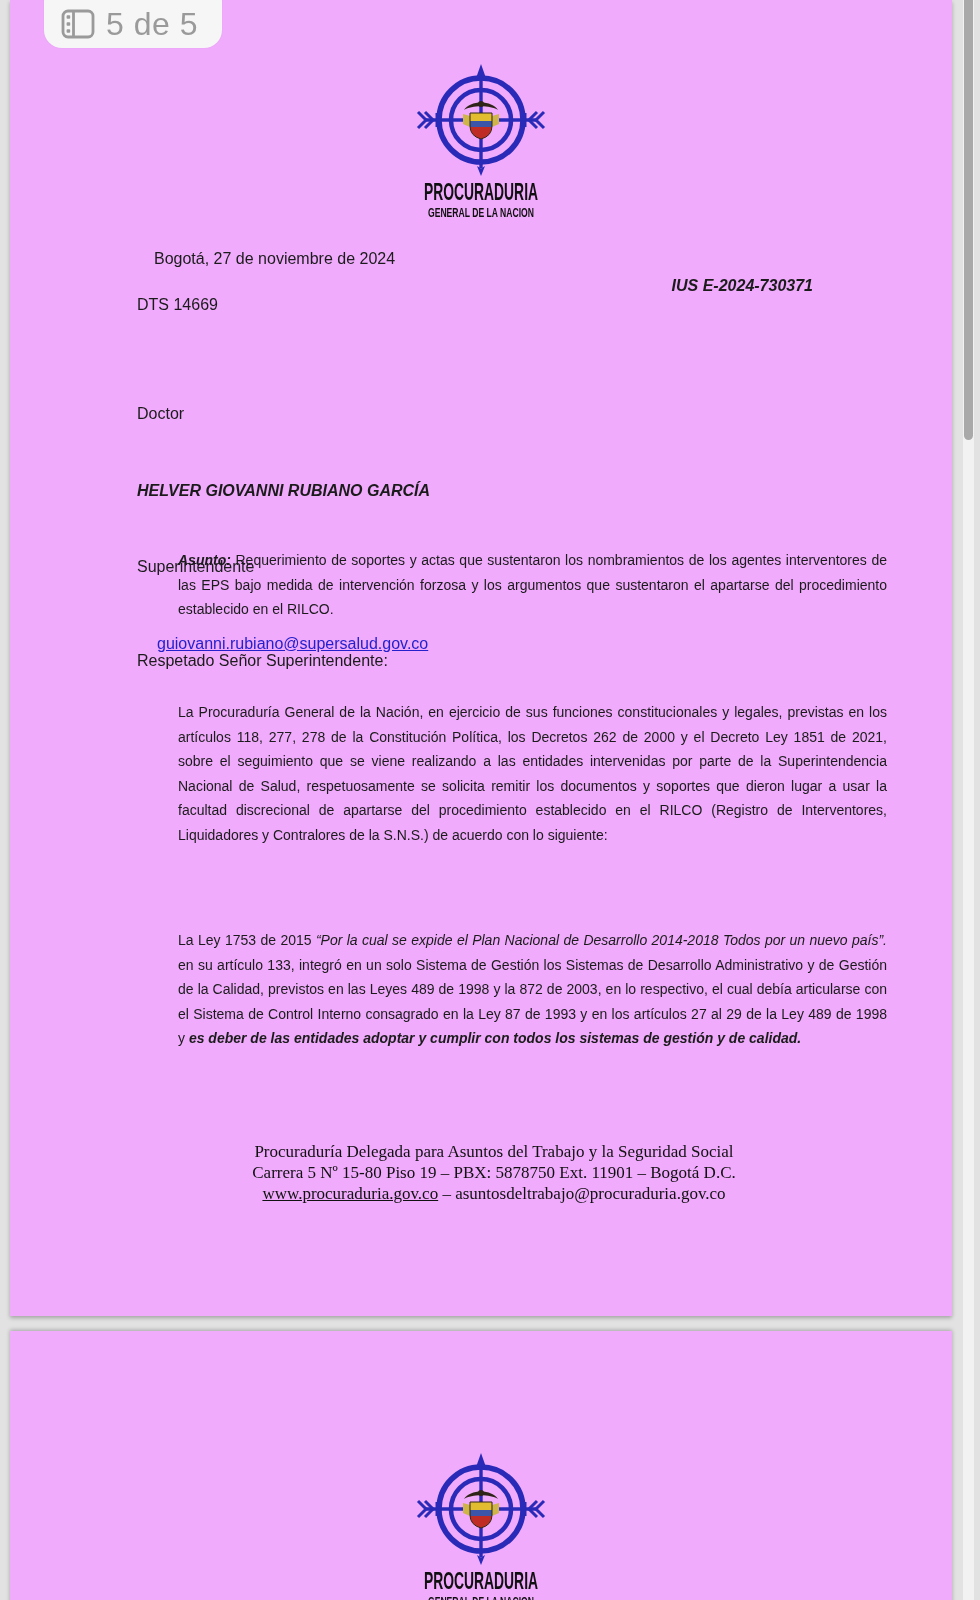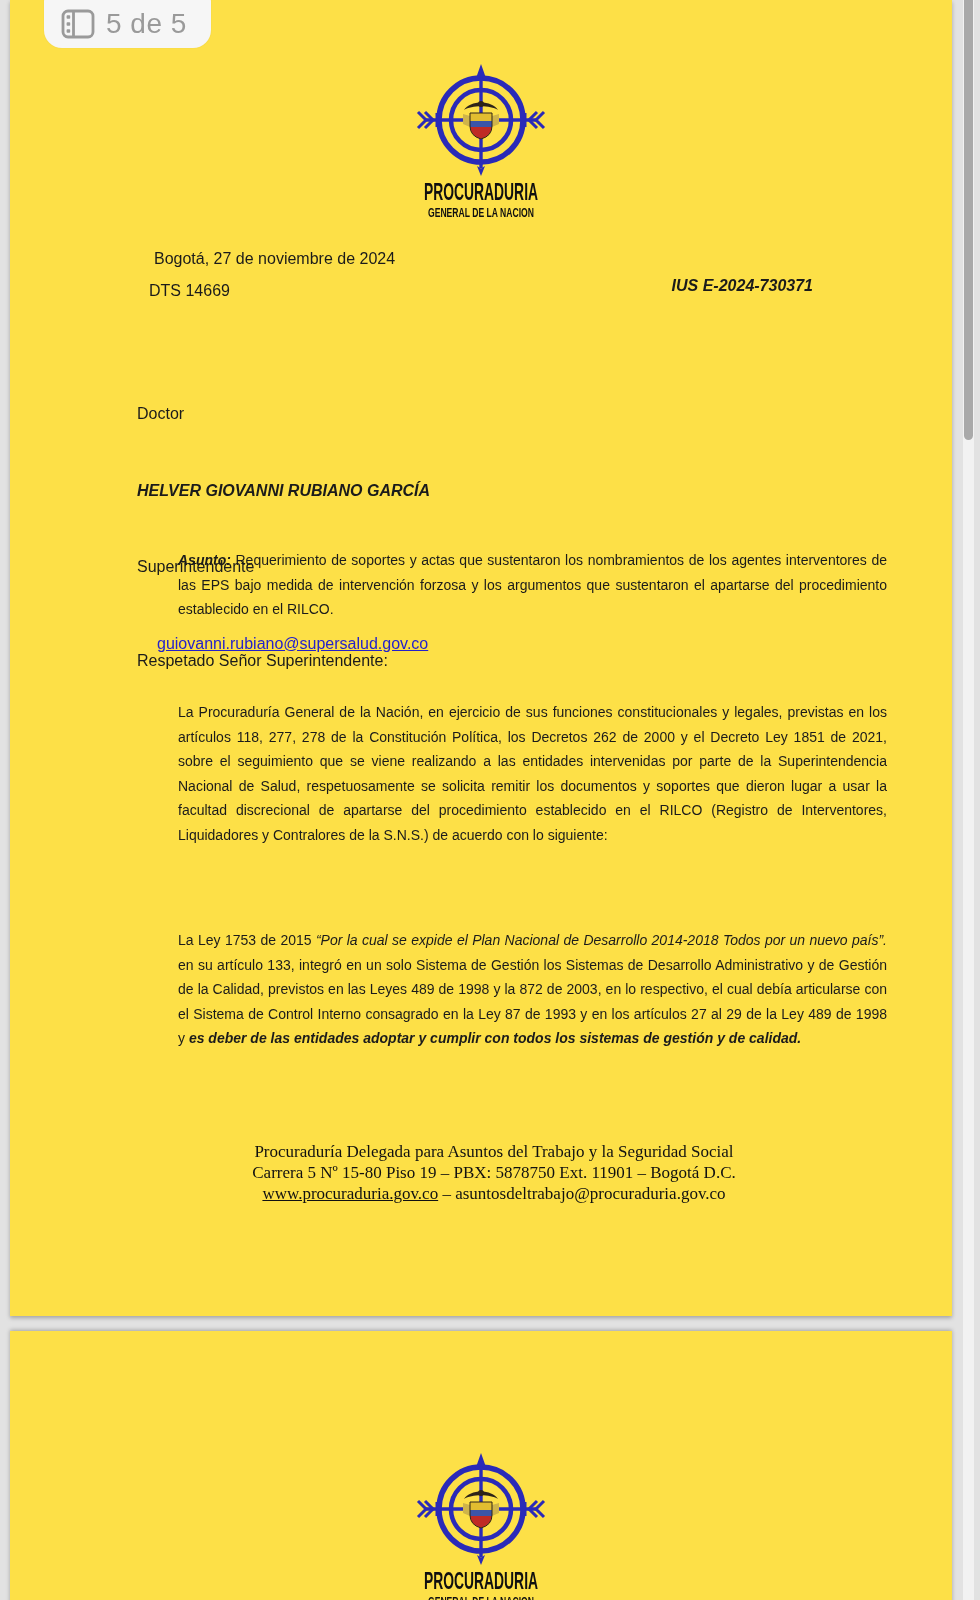--- a/index.html
+++ b/index.html
@@ -3,21 +3,21 @@
 <meta charset="utf-8">
 <style>
   * { margin:0; padding:0; box-sizing:border-box; }
   html,body { width:980px; height:1600px; }
   body { font-family:"Liberation Sans", sans-serif; }
   #stage {
     position:relative; width:980px; height:1600px;
     background:#e2e2e2; overflow:hidden;
   }
   .page {
-    position:absolute; left:10px; width:942px; background:#fde047;
+    position:absolute; left:10px; width:942px; background:#f0abfc;
   }
   #page1 { top:0; height:1316px; box-shadow:0 2px 4px rgba(0,0,0,.28); }
   #page2 { top:1331px; height:380px; box-shadow:0 -1px 4px rgba(0,0,0,.28); }
 
   .logo-block { position:absolute; left:0; width:100%; text-align:center; }
   #page1 .logo-block { top:64px; }
   #page2 .logo-block { top:122px; }
   .logo-svg { display:inline-block; }
 
   .abs { position:absolute; font-size:16px; color:#1b1b1b; white-space:pre; }
@@ -41,21 +41,21 @@
   .footer .u { text-decoration:underline; color:#111; }
 
   .page-badge {
     position:absolute; left:44px; top:-16px; height:64px;
     background:#f6f6f6; border-radius:18px;
     padding:16px 24px 0 17px;
     display:flex; align-items:center; gap:11px;
     z-index:6; box-shadow:0 0 2px rgba(0,0,0,.06);
   }
   .page-badge .count {
-    font-size:28px; color:#9a9a9a; letter-spacing:.5px;
+    font-size:32px; color:#9a9a9a; letter-spacing:.5px;
   }
 
   .scroll-track {
     position:absolute; right:6px; top:0; width:11px; height:1600px;
     background:#f2f2f2; z-index:4;
   }
   .scroll-thumb {
     position:absolute; right:7px; top:-14px; width:9px; height:454px;
     background:#a9a9a9; border-radius:5px; z-index:5;
   }
@@ -104,21 +104,21 @@
     <text x="75" y="136" text-anchor="middle" font-family="Liberation Sans, sans-serif" font-weight="bold" font-size="23" fill="#101010" textLength="114" lengthAdjust="spacingAndGlyphs">PROCURADURIA</text>
     <text x="75" y="153" text-anchor="middle" font-family="Liberation Sans, sans-serif" font-weight="bold" font-size="13.5" fill="#101010" textLength="106" lengthAdjust="spacingAndGlyphs">GENERAL DE LA NACION</text>
   </svg>
 
     </div>
 
     <div class="abs" style="top:250px; left:144px;">Bogotá, 27 de noviembre de 2024</div>
 
     <div class="abs bold" style="top:277px; right:139px;">IUS E-2024-730371</div>
 
-    <div class="abs" style="top:282px; left:127px;margin-left:12px;">DTS 14669</div>
+    <div class="abs" style="top:296px; left:127px;">DTS 14669</div>
 
     <div class="abs addr" style="top:350px; left:127px;">
       <div>Doctor</div>
       <div class="bold">HELVER GIOVANNI RUBIANO GARCÍA</div>
       <div>Superintendente</div>
       <div><a class="doc-link">guiovanni.rubiano@supersalud.gov.co</a></div>
     </div>
 
     <div class="para" style="top:548px;"><span class="bold">Asunto:</span><span> Requerimiento de soportes y actas que sustentaron los nombramientos de los agentes interventores de las EPS bajo medida de intervención forzosa y los argumentos que sustentaron el apartarse del procedimiento establecido en el RILCO.</span></div>
 

